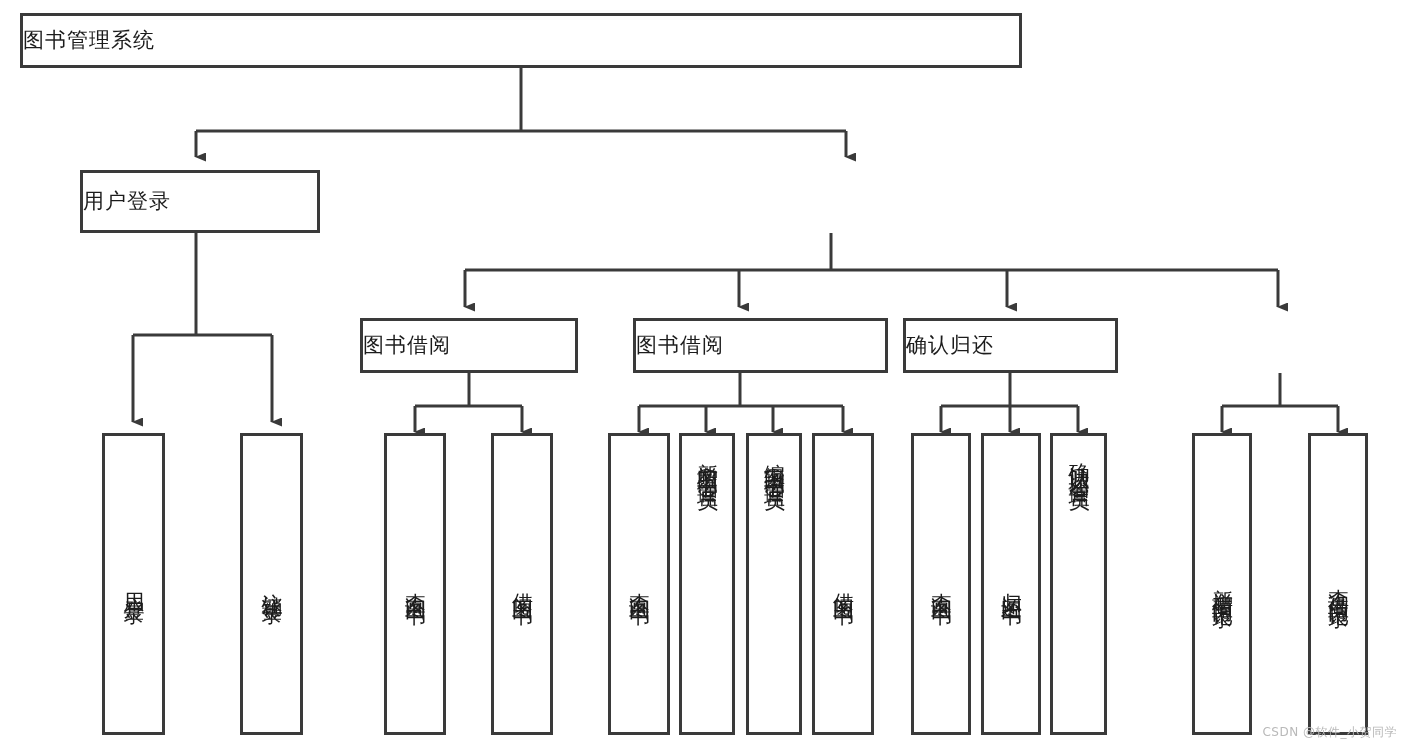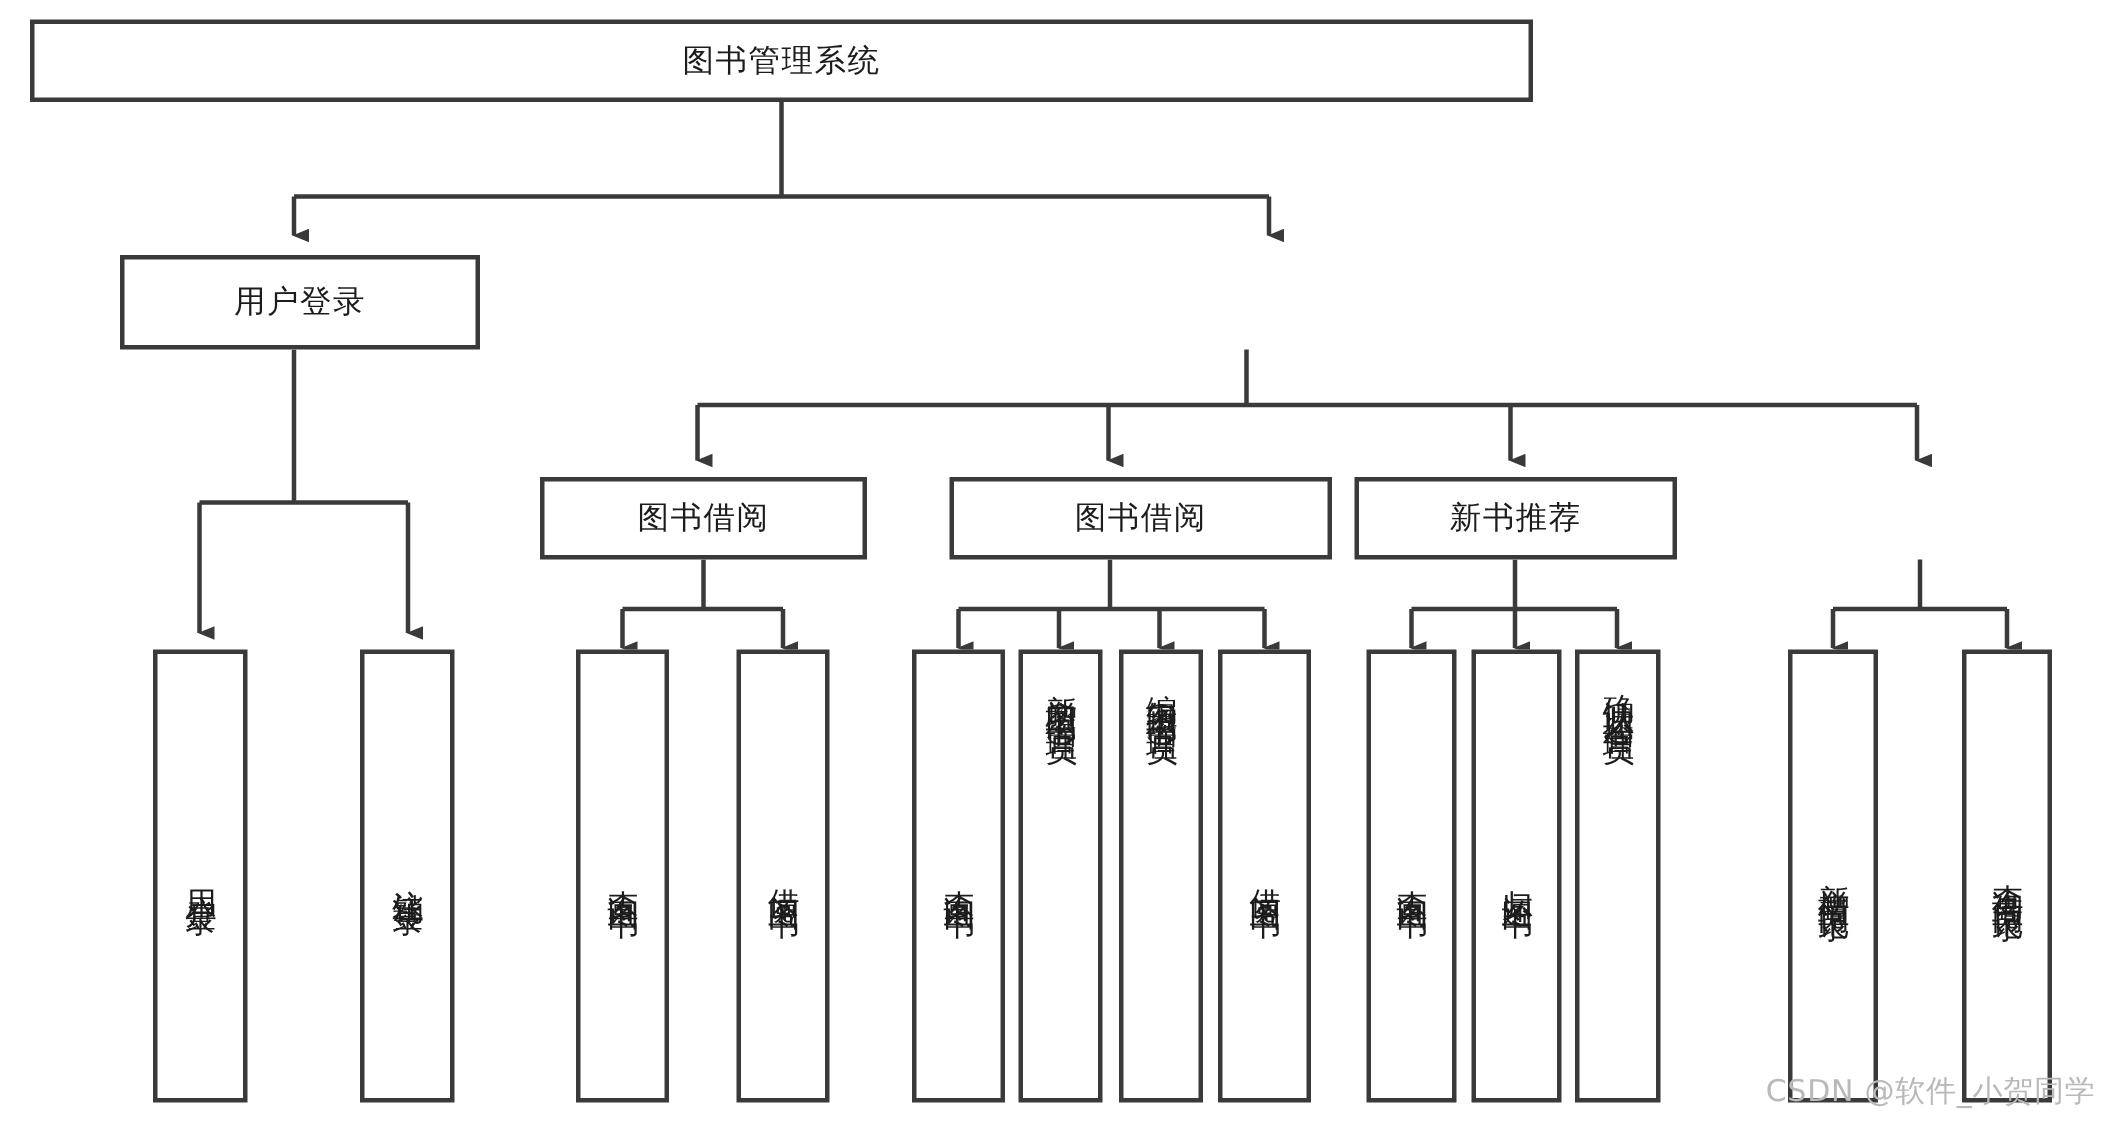--- a/index.html
+++ b/index.html
@@ -21,21 +21,21 @@
     width: 1405px;
     height: 747px;
   }
   .node-box {
     position: absolute;
     box-sizing: border-box;
     background: #ffffff;
     border: 3px solid #3a3a3a;
     display: flex;
     align-items: center;
-    justify-content: center;
+    justify-content: flex-start;
   }
   .node-label-h {
     font-size: 21px;
     color: #1c1c1c;
     line-height: 1.1;
     white-space: nowrap;
     letter-spacing: 1px;
   }
   .node-label-v {
     font-size: 21px;
@@ -60,21 +60,21 @@
     left: 0;
     top: 0;
     width: 1405px;
     height: 747px;
     pointer-events: none;
   }
   #watermark {
     position: absolute;
     right: 8px;
     bottom: 6px;
-    font-size: 20px;
+    font-size: 12px;
     color: #b9b9b9;
     white-space: nowrap;
     letter-spacing: 0.5px;
   }
 </style>
 </head>
 <body>
 
 <div id="diagram-root">
 
@@ -136,21 +136,21 @@
     <span class="node-label-h">用户登录</span>
   </div>
 
   <div class="node-box" style="left:360px; top:318px; width:218px; height:55px;">
     <span class="node-label-h">图书借阅</span>
   </div>
   <div class="node-box" style="left:633px; top:318px; width:255px; height:55px;">
     <span class="node-label-h">图书借阅</span>
   </div>
   <div class="node-box" style="left:903px; top:318px; width:215px; height:55px;">
-    <span class="node-label-h">新书推荐</span>
+    <span class="node-label-h">确认归还</span>
   </div>
 
   <div class="node-box leaf-box centered" style="left:102px; top:433px; width:63px; height:302px;">
     <span class="node-label-v">用户登录</span>
   </div>
   <div class="node-box leaf-box centered" style="left:240px; top:433px; width:63px; height:302px;">
     <span class="node-label-v">注销登录</span>
   </div>
 
   <div class="node-box leaf-box centered" style="left:384px; top:433px; width:62px; height:302px;">

